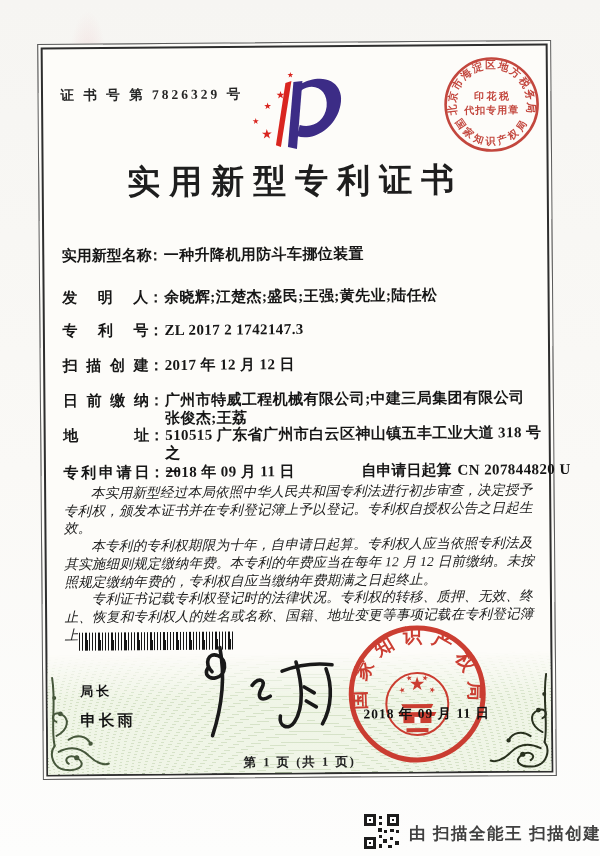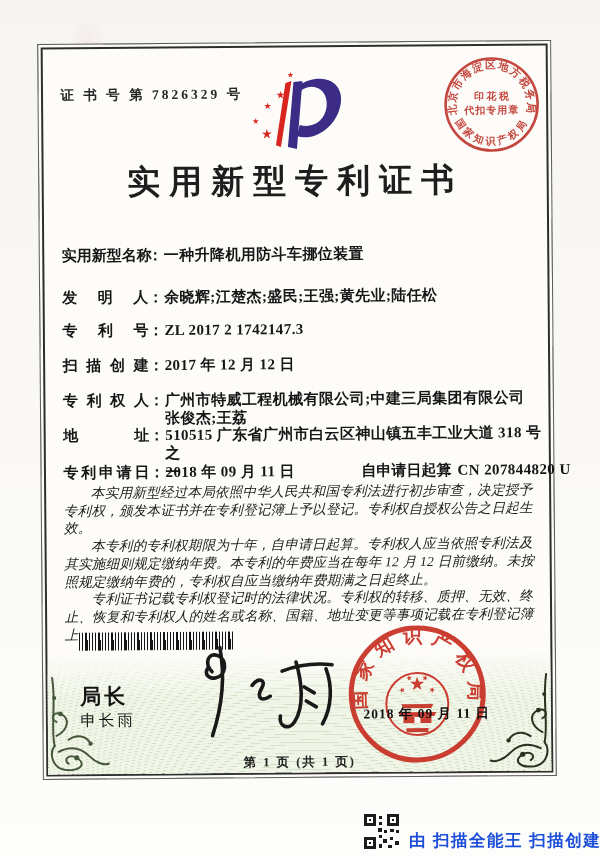--- a/index.html
+++ b/index.html
@@ -45,32 +45,32 @@
     background:repeating-radial-gradient(ellipse 620px 240px at 50% 235%,
       rgba(150,185,120,.38) 0 1px, rgba(238,244,228,.9) 1px 7px);
     -webkit-mask-image:linear-gradient(to top,#000 62%,transparent 100%);
     mask-image:linear-gradient(to top,#000 62%,transparent 100%);}
   .fl{bottom:3px;width:64px;height:100px;}
   .fl-left{left:3px;}
   .fl-right{right:3px;transform:scaleX(-1);}
   .barcode{left:36px;top:588px;width:156px;height:18px;background:
     repeating-linear-gradient(90deg,#141414 0 1.6px,#fbfbfa 1.6px 2.9px,#141414 2.9px 3.8px,
       #fbfbfa 3.8px 6.1px,#141414 6.1px 8.7px,#fbfbfa 8.7px 10.1px,#141414 10.1px 10.9px,#fbfbfa 10.9px 13px);}
-  .signer-title{left:37px;top:638px;font-size:21px;font-weight:700;letter-spacing:3px;color:#141414;font-family:Liberation Serif, serif;}
-  .signer-name{left:37px;top:666px;font-size:15.5px;font-weight:400;letter-spacing:3px;color:#141414;}
+  .signer-title{left:37px;top:638px;font-size:13px;font-weight:700;letter-spacing:3px;color:#141414;font-family:Liberation Serif, serif;}
+  .signer-name{left:37px;top:666px;font-size:15.5px;font-weight:700;letter-spacing:3px;color:#141414;}
   .sig{left:133px;top:598px;width:180px;height:102px;z-index:4;}
   .main-seal{left:300px;top:578px;width:148px;height:148px;opacity:.95;z-index:3;}
   .date-stamp{left:320px;top:663px;font-size:13.5px;font-weight:700;letter-spacing:1px;color:#101010;z-index:5;white-space:nowrap;}
   .page-footer{left:0;right:0;top:711px;text-align:center;font-size:12.5px;font-weight:600;
     letter-spacing:2px;color:#222;z-index:4;}
   
   .scan-credit{position:absolute;left:0;right:0;top:808px;height:48px;}
   .qr{position:absolute;left:363px;top:5px;width:37px;height:37px;}
-  .credit-text{position:absolute;left:409px;top:22px;font-size:16.5px;font-weight:700;
-    letter-spacing:1.5px;color:#1d4ed8;font-family:"Liberation Sans","DejaVu Sans",sans-serif;white-space:nowrap;}
+  .credit-text{position:absolute;left:409px;top:15px;font-size:16.5px;font-weight:700;
+    letter-spacing:1.5px;color:#404040;font-family:"Liberation Sans","DejaVu Sans",sans-serif;white-space:nowrap;}
   svg text{font-family:"Liberation Serif","DejaVu Serif",serif;}
 </style>
 </head>
 <body>
 
 <div class="smudge"></div>
 
 <div class="frame">
 
   <div class="cert-no">证 书 号 第 7826329 号</div>
@@ -113,21 +113,21 @@
   <div class="row r2">
     <span class="lab">发明人</span><span class="colon">：</span><span class="val">余晓辉;江楚杰;盛民;王强;黄先业;陆任松</span>
   </div>
   <div class="row r3">
     <span class="lab">专利号</span><span class="colon">：</span><span class="val">ZL 2017 2 1742147.3</span>
   </div>
   <div class="row r4">
     <span class="lab">扫描创建</span><span class="colon">：</span><span class="val">2017 年 12 月 12 日</span>
   </div>
   <div class="row r5">
-    <span class="lab">专利权人</span><span class="colon">：</span><span class="val"><div>广州市特威工程机械有限公司;中建三局集团有限公司</div><div>张俊杰;王荔</div></span>
+    <span class="lab">日前缴纳</span><span class="colon">：</span><span class="val"><div>广州市特威工程机械有限公司;中建三局集团有限公司</div><div>张俊杰;王荔</div></span>
   </div>
   <div class="row r6">
     <span class="lab">地址</span><span class="colon">：</span><span class="val"><div>510515 广东省广州市白云区神山镇五丰工业大道 318 号之</div><div>一</div></span>
   </div>
   <div class="row r7">
     <span class="lab">专利申请日</span><span class="colon">：</span><span class="val">2018 年 09 月 11 日</span>
     <span class="pairR">
       <span class="lab">自申请日起算</span><span class="colon">：</span><span class="val">CN 207844820 U</span>
     </span>
   </div>

